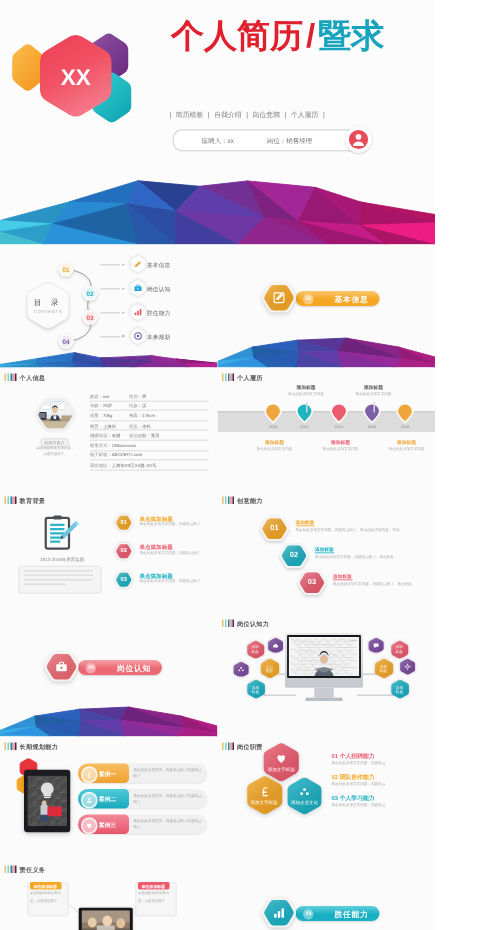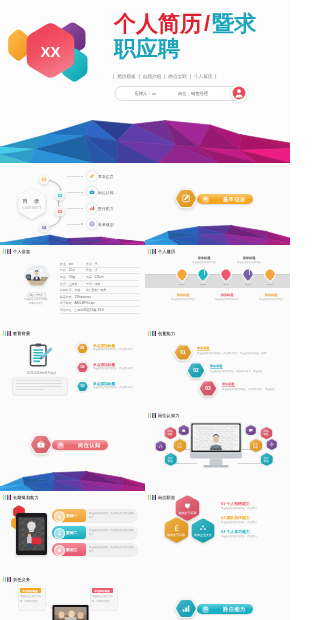--- a/index.html
+++ b/index.html
@@ -57,21 +57,20 @@
       <path fill="url(#gTe)" d="M 77.15 37.29 Q 74.50 35.50 71.85 37.29 L 64.16 42.46 Q 61.51 44.25 61.51 47.45 L 61.51 58.55 Q 61.51 61.75 64.16 63.54 L 71.85 68.71 Q 74.50 70.50 77.15 68.71 L 84.84 63.54 Q 87.49 61.75 87.49 58.55 L 87.49 47.45 Q 87.49 44.25 84.84 42.46 Z"></path>
       <path fill="url(#gRd)" d="M 54.79 12.57 Q 50.50 10.00 46.21 12.57 L 30.97 21.68 Q 26.68 24.25 26.68 29.25 L 26.68 47.75 Q 26.68 52.75 30.97 55.32 L 46.21 64.43 Q 50.50 67.00 54.79 64.43 L 70.03 55.32 Q 74.32 52.75 74.32 47.75 L 74.32 29.25 Q 74.32 24.25 70.03 21.68 Z"></path>
       <text x="50.5" y="44.5" text-anchor="middle" font-size="15" font-weight="bold" fill="#fff" font-family="'Liberation Sans',sans-serif">XX</text>
     </svg>
   </div>
 
   <div class="abs" style="left:114px;top:11px;width:180px;">
     <div style="font-size:22px;font-weight:bold;line-height:25px;letter-spacing:0px;font-family:'Liberation Sans',sans-serif;">
       <span style="color:#E0202C;">个人简历</span><span style="color:#E0202C;display:inline-block;padding:0 2px;">/</span><span style="color:#18A4BD;">暨求</span>
     </div>
-    <div style="font-size:22px;font-weight:bold;line-height:25px;color:#18A4BD;">职应聘</div>
   </div>
 
   <div class="abs" style="left:113px;top:72px;width:170px;height:8px;display:flex;align-items:center;font-size:4.6px;color:#7a7a7a;gap:3px;">
     <span>|</span>
     <span>简历模板</span>
     <span>|</span>
     <span>自我介绍</span>
     <span>|</span>
     <span>岗位竞聘</span>
     <span>|</span>

